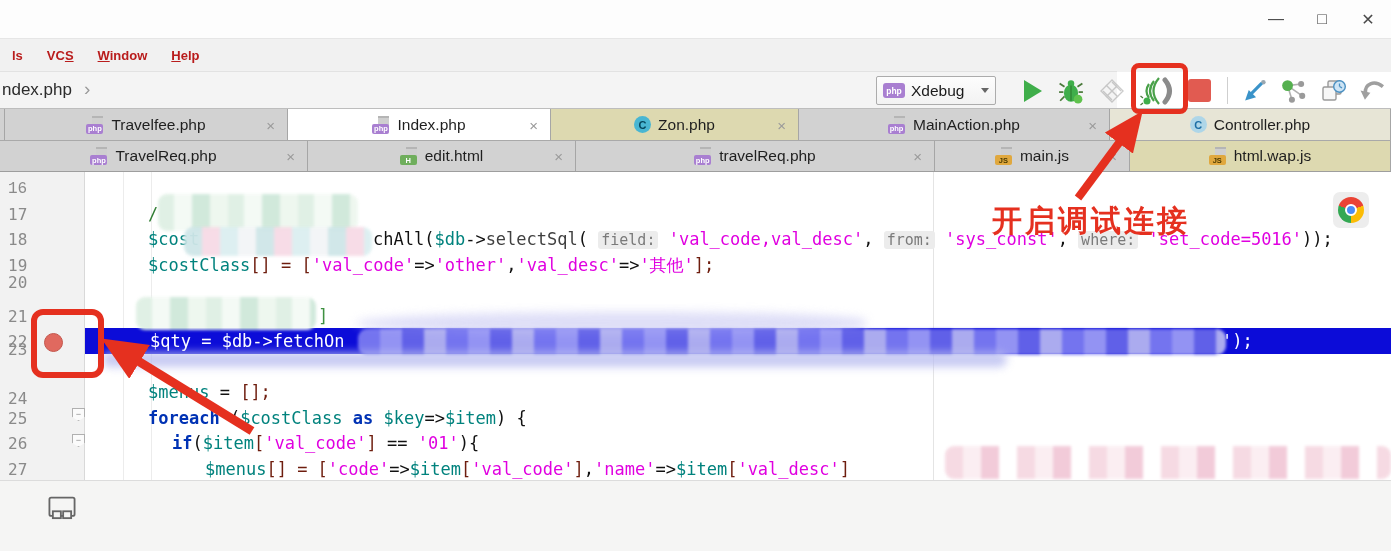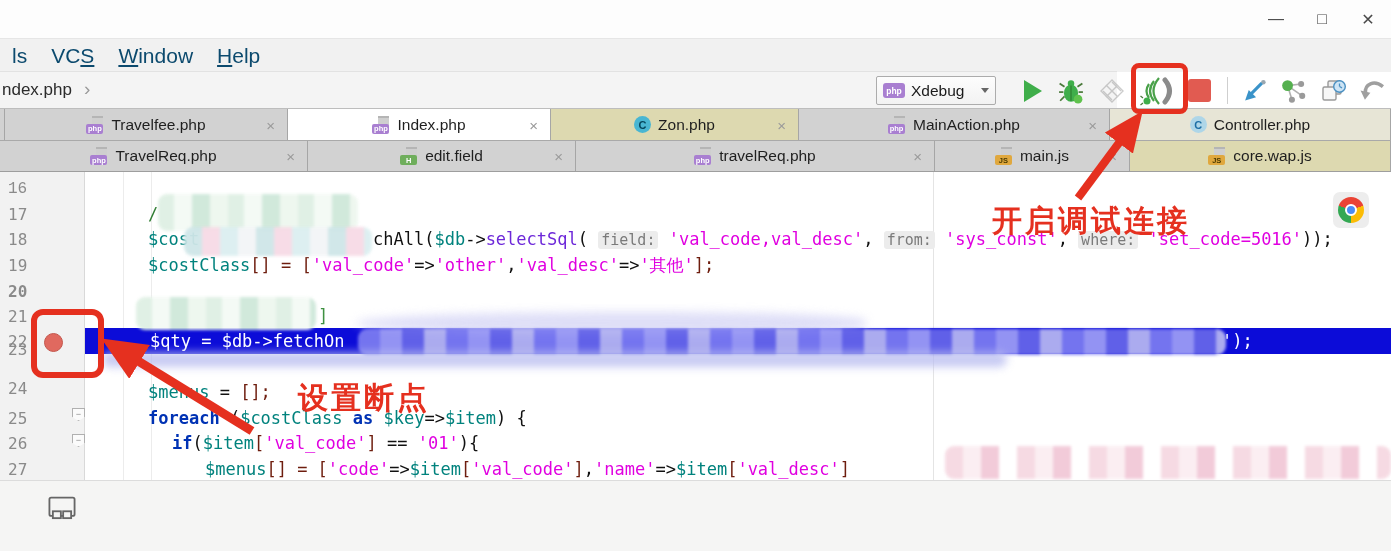--- a/index.html
+++ b/index.html
@@ -3,21 +3,21 @@
 <meta charset="utf-8">
 <style>
   html,body{margin:0;padding:0;background:#fff;}
   #app{position:relative;width:1391px;height:551px;overflow:hidden;font-family:"Liberation Sans",sans-serif;background:#fff;}
   
   .titlebar{position:absolute;left:0;top:0;width:1391px;height:38px;background:#fdfdfd;}
   .wincontrols{position:absolute;right:0;top:0;height:38px;display:flex;align-items:center;}
   .winbtn{width:46px;text-align:center;color:#4a4a4a;font-size:16px;cursor:default;}
   
   .menubar{position:absolute;left:0;top:38px;width:1391px;height:33px;background:#f1f1f1;border-top:1px solid #e6e6e6;display:flex;align-items:center;}
-  .menuitem{font-size:21px;color:#0c4a6e;padding:0 12px;}
+  .menuitem{font-size:13px;color:#b91c1c;padding:0 12px;font-weight:bold;}
   .menuitem u{text-decoration:underline;}
   
   .crumbbar{position:absolute;left:0;top:71px;width:1117px;height:37px;background:#f4f4f4;border-top:1px solid #e2e2e2;}
   .crumb{position:absolute;left:2px;top:8px;font-size:17px;color:#2b2b2b;}
   .crumb-sep{position:absolute;left:84px;top:6px;font-size:19px;color:#9a9a9a;}
   .tbicon{position:absolute;top:4px;height:29px;display:flex;align-items:center;justify-content:center;}
   .combo{position:absolute;left:876px;top:4px;width:120px;height:29px;background:linear-gradient(#fdfdfd,#f2f2f2);border:1px solid #acacac;border-radius:2px;display:flex;align-items:center;padding:0 6px;box-sizing:border-box;gap:6px;}
   .combo-label{font-size:15.5px;color:#1a1a1a;flex:1;}
   .combo-chevron{width:0;height:0;border-left:4.5px solid transparent;border-right:4.5px solid transparent;border-top:5.5px solid #666;}
   .phpbadge{position:relative;width:22px;height:15px;background:#a97fd1;border-radius:3px;color:#fff;font-size:8.5px;font-weight:bold;display:flex;align-items:center;justify-content:center;}
@@ -46,21 +46,21 @@
   .editor{position:absolute;left:0;top:172px;width:1391px;height:308px;background:#fff;overflow:hidden;}
   .gutter{position:absolute;left:0;top:0;width:85px;height:308px;background:#f2f2f2;border-right:1px solid #d9d9d9;box-sizing:border-box;}
   .lnum{position:absolute;left:8px;color:#8a8a8a;font-family:"DejaVu Sans Mono",monospace;font-size:16px;line-height:26px;z-index:2;}
   .guide{position:absolute;top:0;width:1px;height:308px;background:#ececec;}
   .marginline{position:absolute;left:933px;top:0;width:1px;height:308px;background:#e4e4e4;}
   .bluebar{position:absolute;left:85px;width:1306px;height:26px;background:#0c0cd8;z-index:1;}
   .breakpoint{position:absolute;left:44px;top:161px;width:19px;height:19px;border-radius:50%;background:#e0695f;border:1px solid #c4574d;box-sizing:border-box;z-index:3;}
   .foldmark{position:absolute;left:72px;width:13px;height:13px;background:#fbfbfb;border:1px solid #b0b0b0;box-sizing:border-box;color:#8a8a8a;font-size:9px;line-height:10px;text-align:center;clip-path:polygon(0 0,100% 0,100% 68%,50% 100%,0 68%);z-index:2;}
   .codeseg{position:absolute;font-family:"DejaVu Sans Mono",monospace;font-size:17px;line-height:25.5px;white-space:pre;z-index:2;}
   .tok-var{color:#00827d;} .tok-kw{color:#0032b4;font-weight:bold;} .tok-str{color:#e000e0;margin-top:6px;}
-  .tok-brk{color:#6e1d0e;} .tok-pln{color:#111;text-align:center;} .tok-fn{color:#6d28d9;}
+  .tok-brk{color:#6e1d0e;} .tok-pln{color:#111;text-align:center;} .tok-fn{color:#404040;}
   .tok-grn{color:#3f9142;} .tok-wht{color:#ffffff;text-align:center;} .tok-cmt{color:#2f7d32;}
   .tok-hint{color:#7a7a7a;background:#ececec;border-radius:3px;padding:0 3px;font-size:15px;}
   
   .censor{position:absolute;border-radius:9px;filter:blur(1.5px);z-index:4;}
   .c-mint{background:repeating-linear-gradient(90deg,#dff0e4 0 16px,#f4faf5 16px 34px,#cfe8da 34px 52px,#eef7ef 52px 70px);opacity:.95;}
   .c-teal{background:repeating-linear-gradient(90deg,#cfe6e8 0 18px,#f7dbe6 18px 36px,#dceff1 36px 54px,#f3f5f7 54px 72px);opacity:.95;}
   .c-peri{background:repeating-linear-gradient(90deg,#7d7df2 0 22px,#9f9ff6 22px 44px,#6868ea 44px 66px,#b9b9f2 66px 88px);opacity:.92;}
   .c-lav{background:#d9d9f6;filter:blur(5px);opacity:.85;border-radius:50% 40% 40% 50%;}
   .c-lavband{background:#b9bdf0;filter:blur(4px);opacity:.8;}
   .c-pink{background:repeating-linear-gradient(90deg,#f6d9e2 0 18px,#fbeef2 18px 36px,#f2c9d8 36px 54px,#ffffff 54px 72px);opacity:.95;}
@@ -232,21 +232,21 @@
           <span class="badge badge-php">php</span>
         </span>
         <span class="tab-label">TravelReq.php</span>
         <span class="tab-close">×</span>
       </div>
       <div class="tab inactive" style="width: 268px;">
         <span class="ficon">
           <span class="page"></span>
           <span class="badge badge-html">H</span>
         </span>
-        <span class="tab-label">edit.field</span>
+        <span class="tab-label">edit.html</span>
         <span class="tab-close">×</span>
       </div>
       <div class="tab inactive" style="width: 359px;">
         <span class="ficon">
           <span class="page"></span>
           <span class="badge badge-php">php</span>
         </span>
         <span class="tab-label">travelReq.php</span>
         <span class="tab-close">×</span>
       </div>
@@ -256,47 +256,47 @@
           <span class="badge badge-js">JS</span>
         </span>
         <span class="tab-label">main.js</span>
         <span class="tab-close">×</span>
       </div>
       <div class="tab lib" style="width: 261px;">
         <span class="ficon">
           <span class="page"></span>
           <span class="badge badge-js">JS</span>
         </span>
-        <span class="tab-label">core.wap.js</span>
+        <span class="tab-label">html.wap.js</span>
       </div>
     </div>
 
   <div class="editor">
     <div class="gutter"></div>
     <div class="guide" style="left:123px;"></div>
     <div class="guide" style="left:151px;"></div>
     <div class="marginline"></div>
     <div id="codeLayer">
         <div class="lnum" style="top: 4px; font-family: Liberation Mono, monospace;">16</div>
         <div class="lnum" style="top: 29.5px; text-align: right;">17</div>
         <div class="codeseg" style="left: 148px; top: 29.5px;"><span class="tok-cmt">/</span></div>
         <div class="lnum" style="top: 55px;">18</div>
         <div class="codeseg" style="left: 148px; top: 55px;"><span class="tok-var">$cost</span></div>
         <div class="codeseg" style="left: 373px; top: 55px;"><span class="tok-pln">chAll(</span><span class="tok-var">$db</span><span class="tok-pln">-&gt;</span><span class="tok-fn">selectSql</span><span class="tok-pln">( </span><span class="tok-hint">field:</span><span class="tok-pln"> </span><span class="tok-str">'val_code,val_desc'</span><span class="tok-pln">, </span><span class="tok-hint">from:</span><span class="tok-pln"> </span><span class="tok-str">'sys_const'</span><span class="tok-pln">, </span><span class="tok-hint">where:</span><span class="tok-pln"> </span><span class="tok-str">'set_code=5016'</span><span class="tok-pln">));</span></div>
         <div class="lnum" style="top: 80.5px;">19</div>
         <div class="codeseg" style="left: 148px; top: 80.5px;"><span class="tok-var">$costClass</span><span class="tok-brk">[] = [</span><span class="tok-str">'val_code'</span><span class="tok-pln">=&gt;</span><span class="tok-str">'other'</span><span class="tok-pln">,</span><span class="tok-str">'val_desc'</span><span class="tok-pln">=&gt;</span><span class="tok-str">'其他'</span><span class="tok-brk">];</span></div>
-        <div class="lnum" style="top: 107px; font-weight: bold;">20</div>
+        <div class="lnum" style="top: 98px;">20</div>
         <div class="lnum" style="top: 131.5px;">21</div>
         <div class="codeseg" style="left: 318px; top: 131.5px;"><span class="tok-grn">]</span></div>
         <div class="bluebar" style="top: 156px;"></div>
         <div class="lnum" style="top: 157px;">22</div>
         <div class="codeseg" style="left: 150px; top: 157px;"><span class="tok-wht">$qty = $db-&gt;fetchOn</span></div>
         <div class="codeseg" style="left: 1222px; top: 157px;"><span class="tok-wht">');</span></div>
         <div class="lnum" style="top: 165px;">23</div>
-        <div class="lnum" style="top: 204px;">24</div>
+        <div class="lnum" style="top: 214px;">24</div>
         <div class="codeseg" style="left: 148px; top: 208px;"><span class="tok-var">$menus</span><span class="tok-pln"> = </span><span class="tok-brk">[];</span></div>
         <div class="lnum" style="top: 233.5px;">25</div>
         <div class="codeseg" style="left: 148px; top: 233.5px;"><span class="tok-kw">foreach </span><span class="tok-pln">(</span><span class="tok-var">$costClass</span><span class="tok-kw"> as </span><span class="tok-var">$key</span><span class="tok-pln">=&gt;</span><span class="tok-var">$item</span><span class="tok-pln">) {</span></div>
         <div class="lnum" style="top: 259px;">26</div>
         <div class="codeseg" style="left: 172px; top: 259px;"><span class="tok-kw">if</span><span class="tok-pln">(</span><span class="tok-var">$item</span><span class="tok-brk">[</span><span class="tok-str">'val_code'</span><span class="tok-brk">]</span><span class="tok-pln"> == </span><span class="tok-str">'01'</span><span class="tok-pln">){</span></div>
         <div class="lnum" style="top: 284.5px;">27</div>
         <div class="codeseg" style="left: 205px; top: 284.5px;"><span class="tok-var">$menus</span><span class="tok-brk">[] = [</span><span class="tok-str">'code'</span><span class="tok-pln">=&gt;</span><span class="tok-var">$item</span><span class="tok-brk">[</span><span class="tok-str">'val_code'</span><span class="tok-brk">]</span><span class="tok-pln">,</span><span class="tok-str">'name'</span><span class="tok-pln">=&gt;</span><span class="tok-var">$item</span><span class="tok-brk">[</span><span class="tok-str">'val_desc'</span><span class="tok-brk">]</span></div>
       </div>
     <div class="breakpoint"></div>
     <div class="foldmark" style="top:236px;">−</div>
@@ -312,21 +312,20 @@
 
     <div class="chromewrap" style="left:1333px;top:20px;">
       <div class="chromeball"></div>
     </div>
   </div>
 
   <div class="redbox" style="left:1131px;top:63px;width:47px;height:41px;border-width:5px;"></div>
 
   <div class="redbox" style="left:31px;top:309px;width:61px;height:57px;border-width:6px;border-radius:12px;"></div>
   <div class="redtext" style="left:992px;top:201px;">开启调试连接</div>
-  <div class="redtext" style="left:298px;top:378px;">设置断点</div>
   <svg width="1391" height="551" style="position:absolute;left:0;top:0;z-index:9;pointer-events:none;">
     <defs>
       <marker id="ah" markerWidth="5" markerHeight="4.4" refX="3.6" refY="2.2" orient="auto" markerUnits="strokeWidth">
         <polygon points="0,0 5,2.2 0,4.4" fill="#e5301f"></polygon>
       </marker>
     </defs>
     <line x1="1078" y1="198" x2="1136" y2="120" stroke="#e5301f" stroke-width="8" marker-end="url(#ah)"></line>
     <line x1="252" y1="431" x2="112" y2="345" stroke="#e5301f" stroke-width="9" marker-end="url(#ah)"></line>
   </svg>
 

